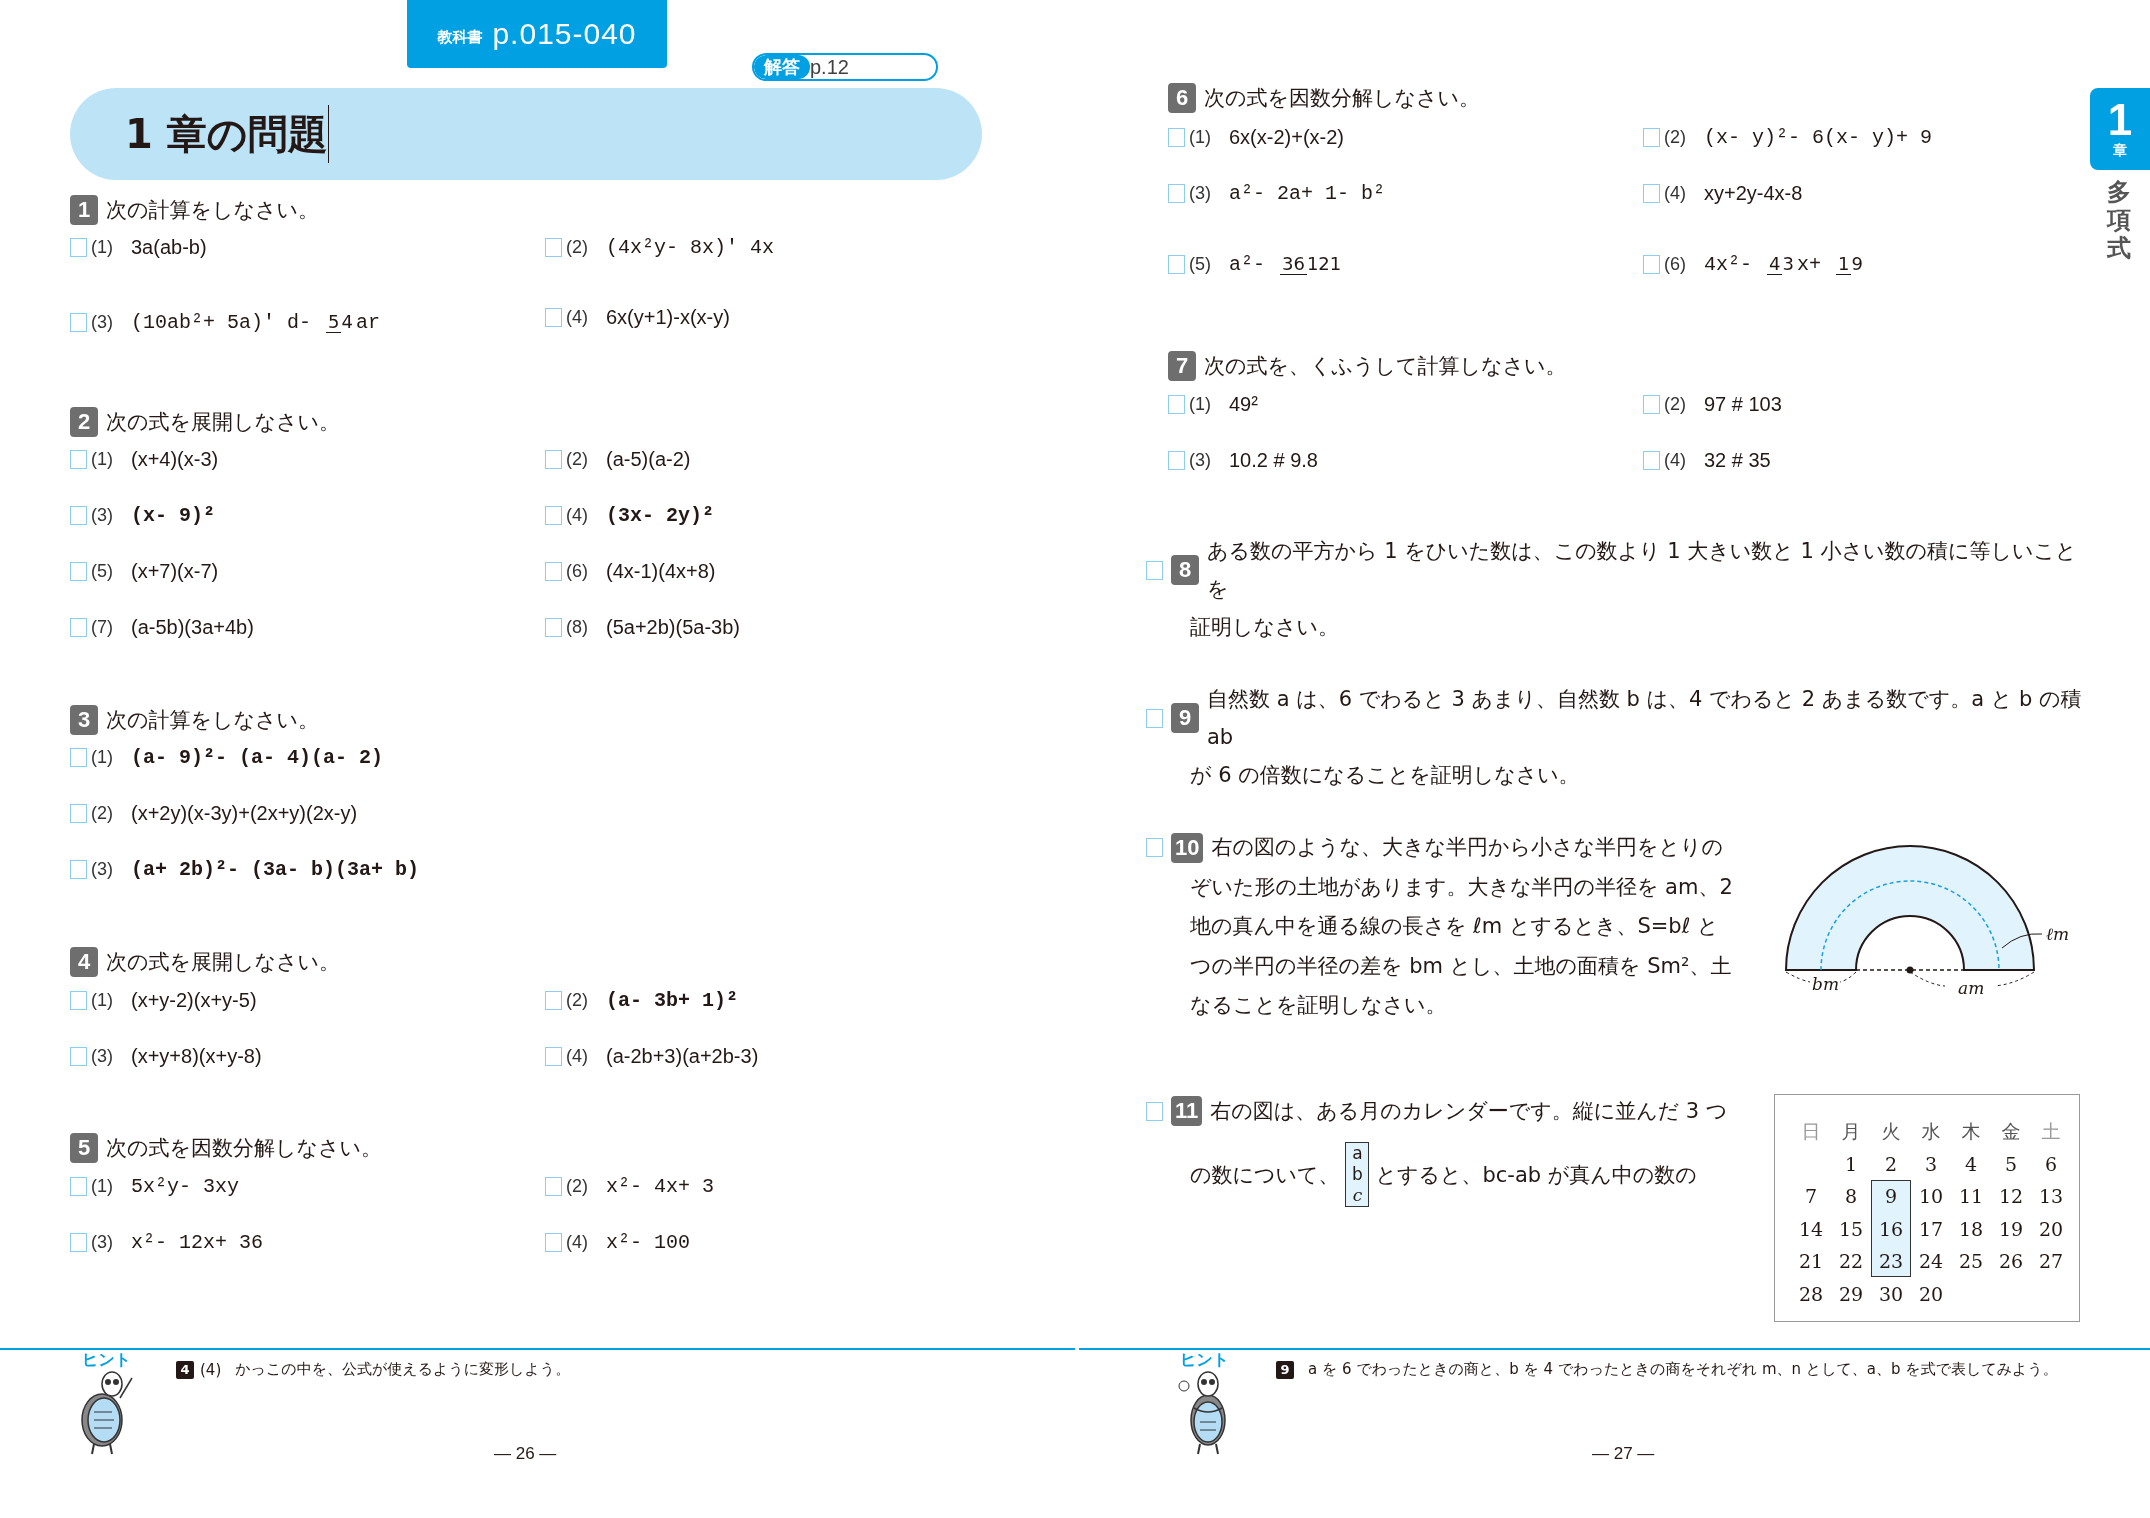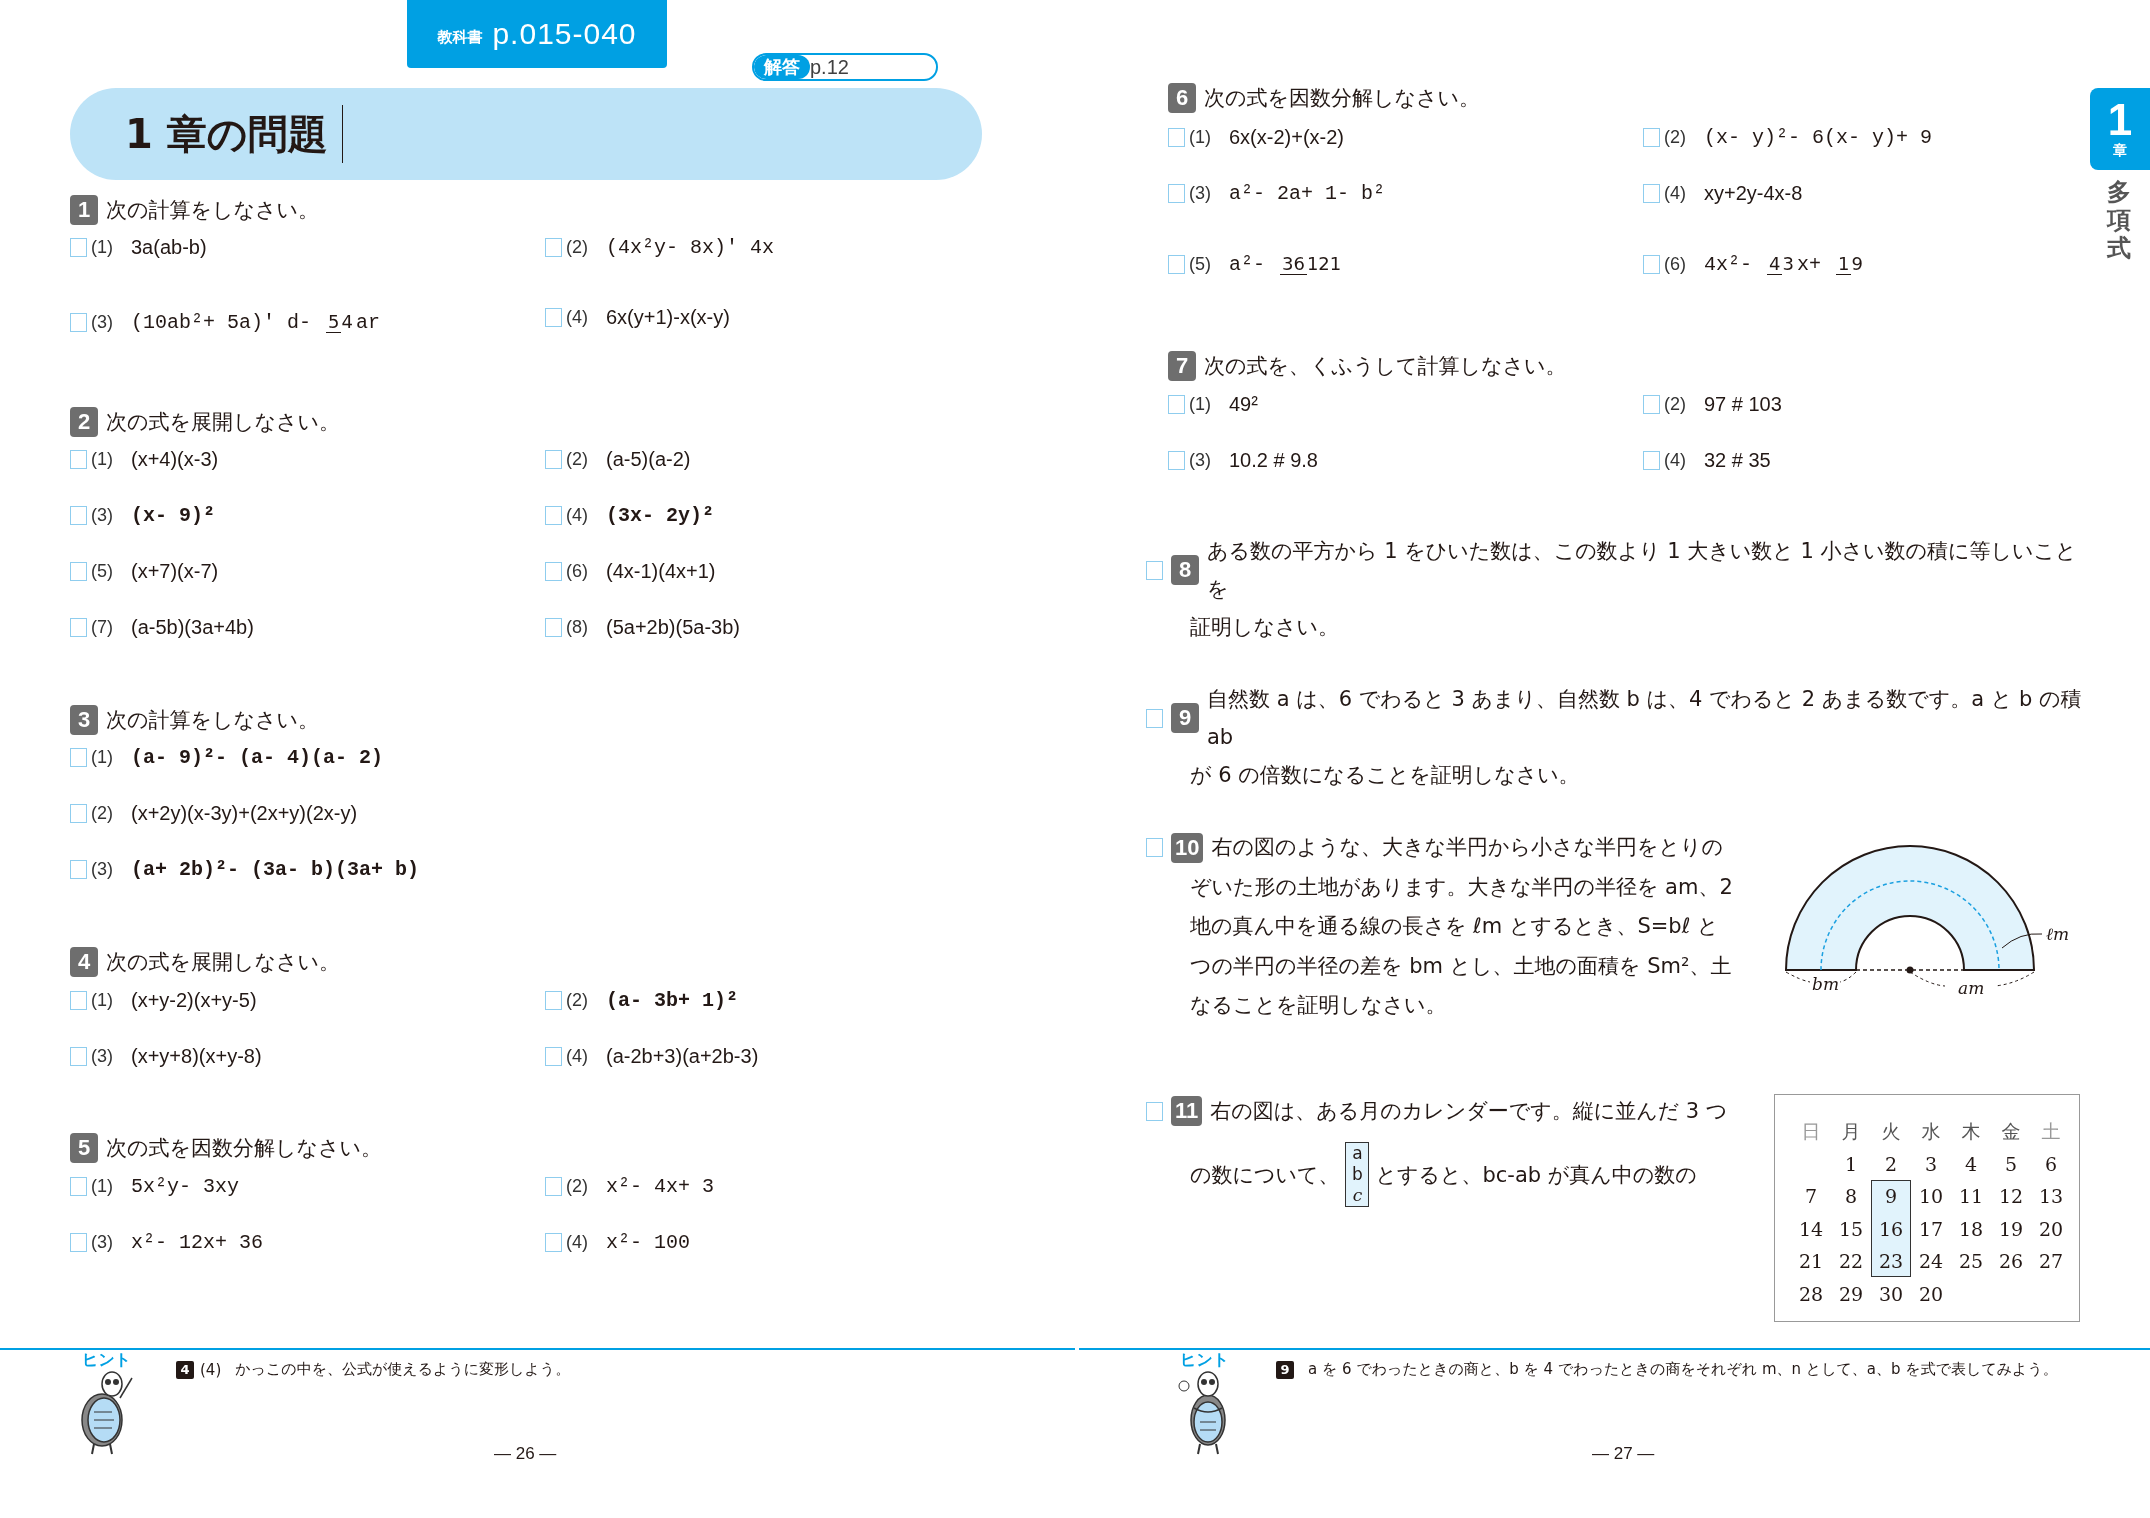--- a/index.html
+++ b/index.html
@@ -28,21 +28,21 @@
     background: #00a0e3; color: #fff; font-weight: bold; font-size: 18px;
     height: 100%; padding: 0 10px; display: flex; align-items: center; border-radius: 15px;
   }
   .answer-pill .ans-page { flex: 1; text-align: left; font-size: 20px; color: #404040; font-family: "Liberation Sans", sans-serif; }
 
   .chapter-banner {
     position: absolute; left: 70px; top: 88px; width: 912px; height: 92px;
     background: #bde3f7; border-radius: 46px;
     display: flex; align-items: center; padding-left: 55px;
   }
-  .chapter-banner .ch-title { font-size: 40px; font-weight: bold; color: #231815; padding-right: 14px; border-right: 1.5px solid #231815; line-height: 58px; }
+  .chapter-banner .ch-title { font-size: 40px; font-weight: bold; color: #231815; border-right: 1.5px solid #231815; line-height: 58px; }
   .chapter-banner .ch-sub { padding-left: 14px; font-size: 25px; font-weight: bold; line-height: 28px; }
 
   
   .problem { position: absolute; }
   .prob-head { display: flex; align-items: center; gap: 8px; font-size: 21px; height: 32px; }
   .num-badge {
     display: inline-flex; align-items: center; justify-content: center;
     min-width: 28px; height: 30px; padding: 0 4px; background: #6e6e6e; color: #fff;
     font-weight: bold; font-size: 22px; border-radius: 4px; font-family: "Liberation Sans", sans-serif;
   }
@@ -167,21 +167,21 @@
       <span class="expr" style="font-weight:bold">(3x- 2y)²</span>
     </div>
   <div class="item" style="left:70px; top:556px;">
       <span class="checkbox"></span>
       <span class="idx">(5)</span>
       <span class="expr sans">(x+7)(x-7)</span>
     </div>
   <div class="item" style="left:545px; top:556px;">
       <span class="checkbox"></span>
       <span class="idx">(6)</span>
-      <span class="expr sans">(4x-1)(4x+1)</span>
+      <span class="expr sans">(4x-1)(4x+8)</span>
     </div>
   <div class="item" style="left:70px; top:612px;">
       <span class="checkbox"></span>
       <span class="idx">(7)</span>
       <span class="expr sans">(a-5b)(3a+4b)</span>
     </div>
   <div class="item" style="left:545px; top:612px;">
       <span class="checkbox"></span>
       <span class="idx">(8)</span>
       <span class="expr sans">(5a+2b)(5a-3b)</span>

